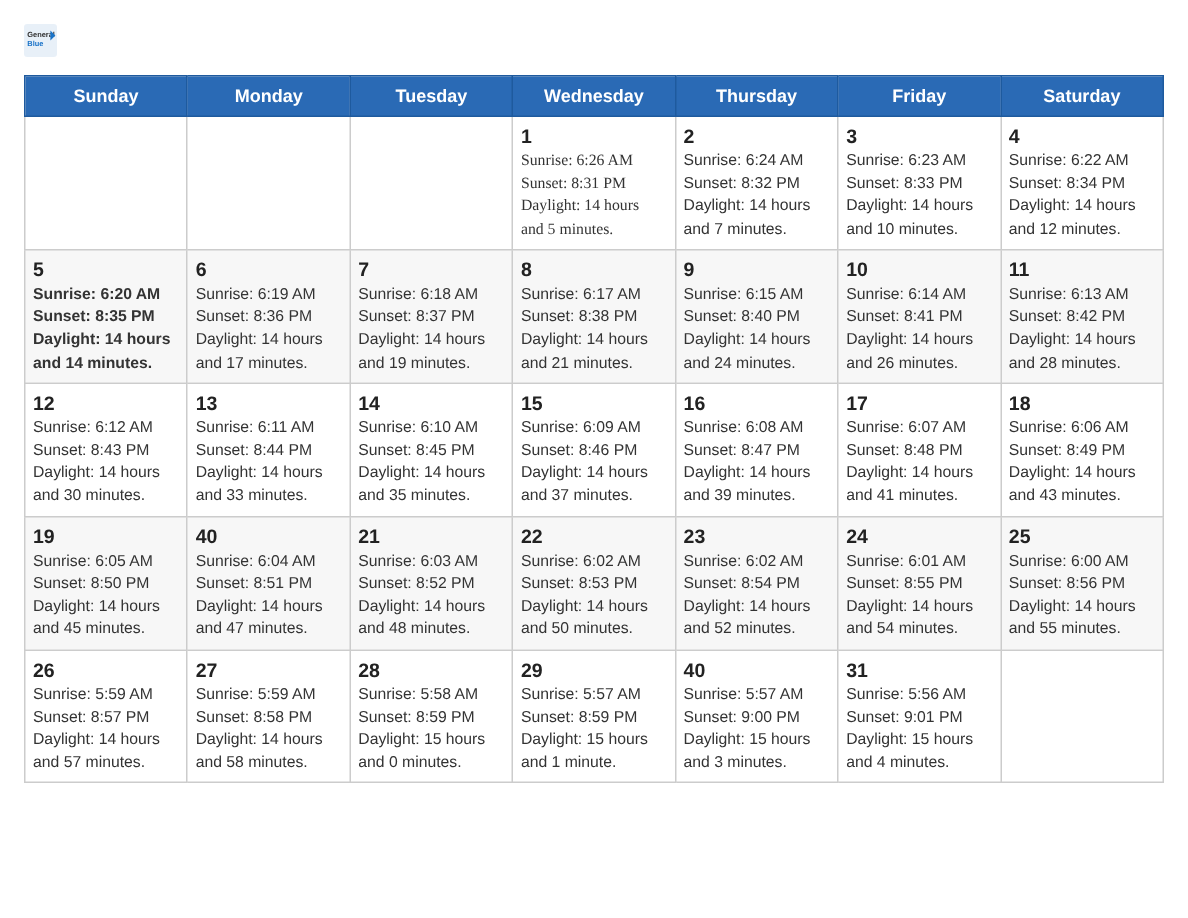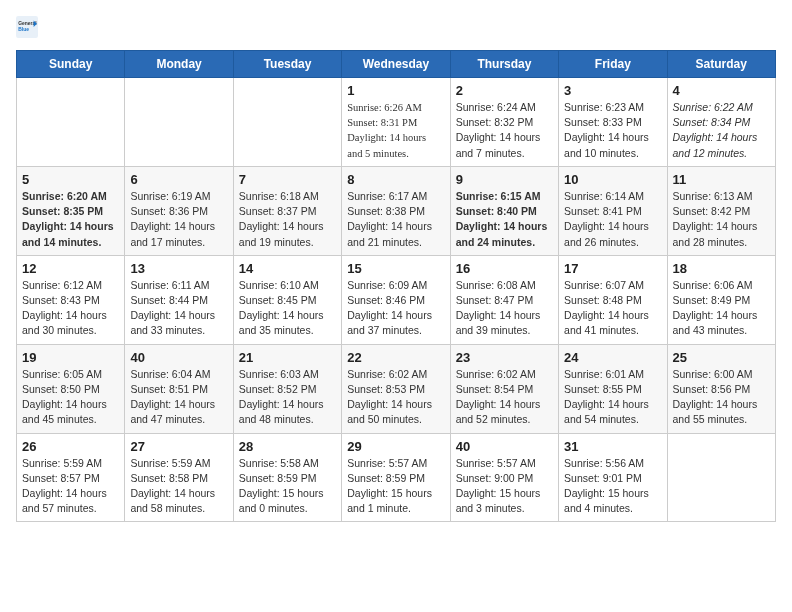--- a/index.html
+++ b/index.html
@@ -127,21 +127,21 @@
         </td>
         <td>
           <div class="day-number">3</div>
           <div class="day-info" style="white-space: pre-line;">Sunrise: 6:23 AM
 Sunset: 8:33 PM
 Daylight: 14 hours
 and 10 minutes.</div>
         </td>
         <td>
           <div class="day-number">4</div>
-          <div class="day-info" style="white-space: pre-line; font-style: italic;">Sunrise: 6:22 AM
+          <div class="day-info" style="white-space: pre-line;">Sunrise: 6:22 AM
 Sunset: 8:34 PM
 Daylight: 14 hours
 and 12 minutes.</div>
         </td>
       </tr>
       <tr>
         <td>
           <div class="day-number">5</div>
           <div class="day-info" style="white-space: pre-line; font-weight: bold;">Sunrise: 6:20 AM
 Sunset: 8:35 PM
@@ -164,21 +164,21 @@
         </td>
         <td>
           <div class="day-number">8</div>
           <div class="day-info" style="white-space: pre-line;">Sunrise: 6:17 AM
 Sunset: 8:38 PM
 Daylight: 14 hours
 and 21 minutes.</div>
         </td>
         <td>
           <div class="day-number">9</div>
-          <div class="day-info" style="white-space: pre-line; font-weight: bold;">Sunrise: 6:15 AM
+          <div class="day-info" style="white-space: pre-line;">Sunrise: 6:15 AM
 Sunset: 8:40 PM
 Daylight: 14 hours
 and 24 minutes.</div>
         </td>
         <td>
           <div class="day-number">10</div>
           <div class="day-info" style="white-space: pre-line;">Sunrise: 6:14 AM
 Sunset: 8:41 PM
 Daylight: 14 hours
 and 26 minutes.</div>

